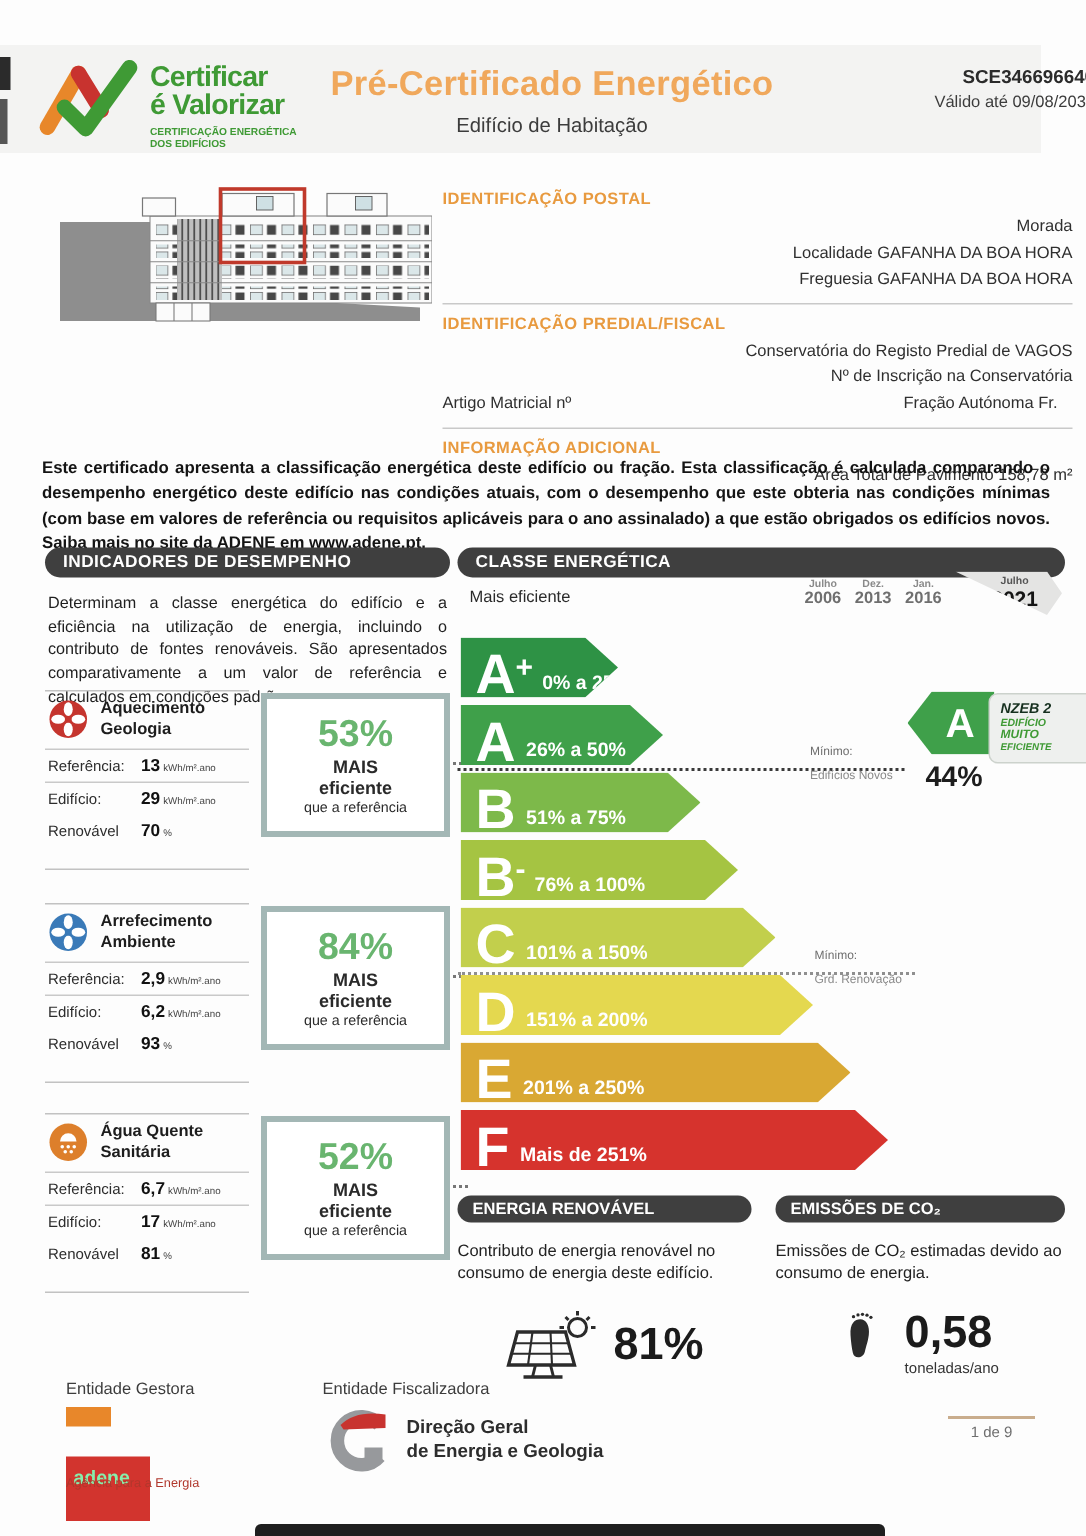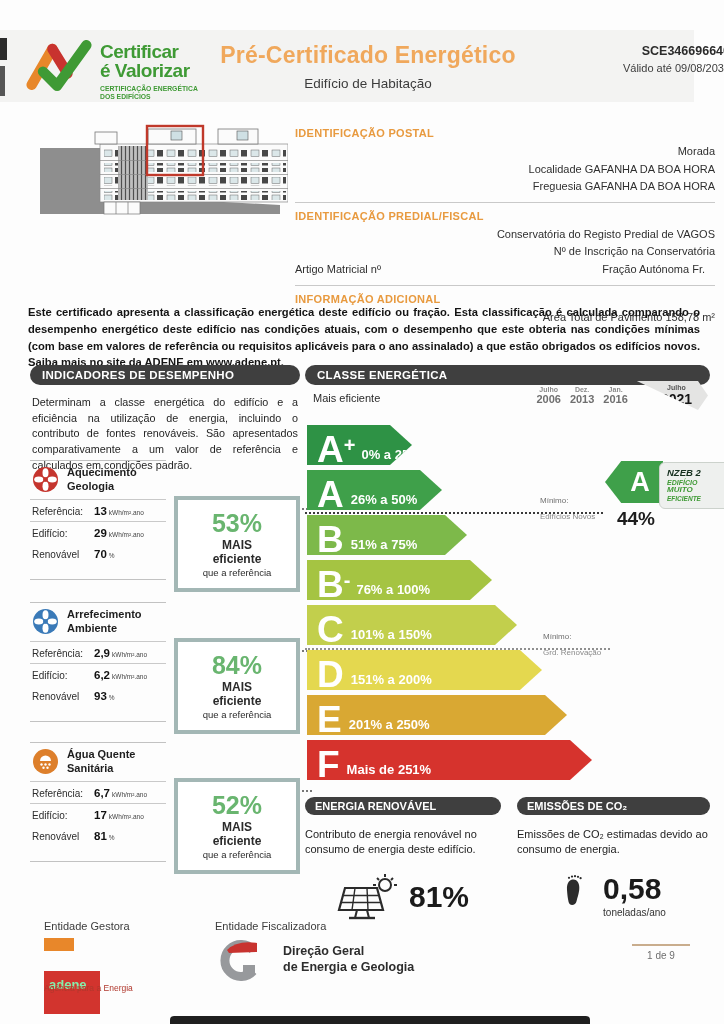--- a/index.html
+++ b/index.html
@@ -45,21 +45,21 @@
   .card-info { position:absolute; left:0; top:0; width:136px; border-top:1px solid #c2c2c2; }
   .card-head { display:flex; align-items:center; gap:8px; padding:5px 0 6px 2px; border-bottom:1px solid #c9c9c9; }
   .card-title { font-size:11px; font-weight:bold; color:#1d1d1d; line-height:1.2; width:92px; }
   .crow { display:flex; align-items:baseline; padding:5px 0 4px 2px; }
   .crow.b1 { border-bottom:1px solid #c9c9c9; }
   .crow.last { border-bottom:1px solid #c2c2c2; padding-bottom:19px; }
   .crow .lab { font-size:10px; color:#2c2c2c; width:62px; }
   .crow .val { font-size:11.5px; font-weight:bold; color:#111; }
   .crow .unit { font-size:6.5px; color:#444; margin-left:2px; }
   .pct-box { position:absolute; left:144px; top:2px; width:126px; height:96px; border:4px solid #a3b7b5;
-             background:#fff; display:flex; flex-direction:column; align-items:center; justify-content:center;margin-top:34px; }
+             background:#fff; display:flex; flex-direction:column; align-items:center; justify-content:center; }
   .pct-num { font-size:25px; font-weight:bold; color:#69b56f; line-height:1; }
   .pct-mais { font-size:12px; font-weight:bold; color:#2a2a2a; margin-top:2px; }
   .pct-efic { font-size:12px; font-weight:bold; color:#2a2a2a; }
   .pct-ref { font-size:9.5px; color:#2a2a2a; margin-top:1px; }
   .dash-stub { position:absolute; right:-12px; top:48px; width:10px; border-top:2px dotted #777; }
 
   
   .mais-ef { position:absolute; left:8px; top:27px; font-size:11px; color:#2a2a2a; }
   .timeline { position:absolute; right:2px; top:16px; display:flex; align-items:center; gap:9px; }
   .tl-item { text-align:center; }
@@ -108,21 +108,21 @@
   .big-val { font-size:30px; font-weight:bold; color:#1b1b1b; line-height:1; }
   .val-unit { font-size:10px; color:#333; margin-top:3px; text-align:center; }
 
   
   .f-label { position:absolute; font-size:11px; color:#3c3c3c; }
   .adene { position:absolute; left:44px; top:938px; }
   .adene-top { width:30px; height:13px; background:#e8872a; }
   .adene-red { width:56px; height:43px; background:#d2342e; color:#86efac; font-weight:bold;
                font-size:13px; line-height:27px; padding-left:5px;margin-top:20px; }
   .adene-cap { position:absolute; left:44px; top:983px; font-size:8.5px; color:#b0372c; }
-  .dgeg { position:absolute; left:215px; top:938px; display:flex; align-items:center; gap:24px; }
+  .dgeg { position:absolute; left:215px; top:938px; display:flex; align-items:center; gap:12px; }
   .dgeg-text { font-size:12.5px; font-weight:bold; color:#2d2d2d; line-height:1.25; }
   .pageno { position:absolute; left:632px; top:944px; width:58px; text-align:center; }
   .pageno .line { border-top:2px solid #c9ad8d; }
   .pageno .num { font-size:10px; color:#6f6f6f; margin-top:4px; }
   .bottom-bar { position:absolute; left:170px; top:1016px; width:420px; height:8px;
                 background:#1f1f1f; border-radius:4px 4px 0 0; }
 </style>
 </head>
 <body>
 

